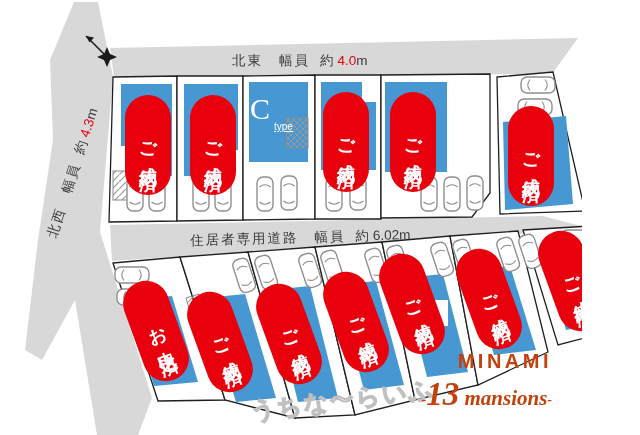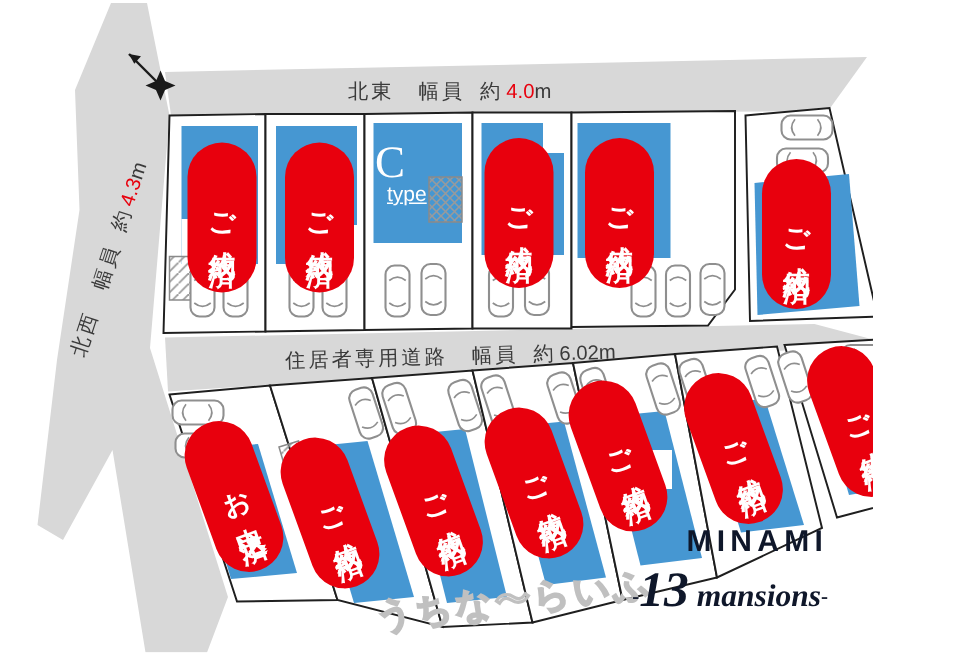--- a/index.html
+++ b/index.html
@@ -24,24 +24,24 @@
          display:flex;align-items:center;justify-content:center;z-index:3;}
   .badge span{writing-mode:vertical-rl;text-orientation:upright;color:#fff;
               font-size:18px;font-weight:bold;letter-spacing:3px;line-height:1;}
   .badge.h100{height:100px;}
   .badge.h104{height:104px;}
   .badge.tilt{transform:rotate(-20deg);}
 
   
   .ctype{position:absolute;left:250px;top:94px;color:#fff;z-index:2;line-height:1;}
   .ctype .big{font-family:"Liberation Serif","DejaVu Serif",serif;font-size:30px;}
-  .ctype .sub{font-size:14px;margin-left:8px;margin-top:-2px;display:block;text-decoration:underline;}
-
-  
-  .brand{position:absolute;right:30px;top:351px;text-align:right;color:#0f172a;z-index:3;}
+  .ctype .sub{font-size:10px;margin-left:24px;margin-top:-2px;display:block;text-decoration:underline;}
+
+  
+  .brand{position:absolute;right:30px;top:351px;text-align:right;color:#c2410c;z-index:3;}
   .brand .l1,.brand .l2{font-size:20px;letter-spacing:3.5px;font-weight:600;line-height:1.08;}
   .brand .l3{font-family:"Liberation Serif","DejaVu Serif",serif;font-style:italic;
              font-weight:bold;font-size:21px;margin-top:3px;}
   .brand .num{font-size:33px;}
   .brand .dash{font-size:14px;vertical-align:middle;font-style:normal;}
 
   
   .watermark{position:absolute;left:250px;top:384px;z-index:2;font-size:24px;font-weight:bold;
              letter-spacing:2px;color:rgba(255,255,255,0.15);
              -webkit-text-stroke:1.3px #c0c0c0;transform:rotate(-7deg);}

